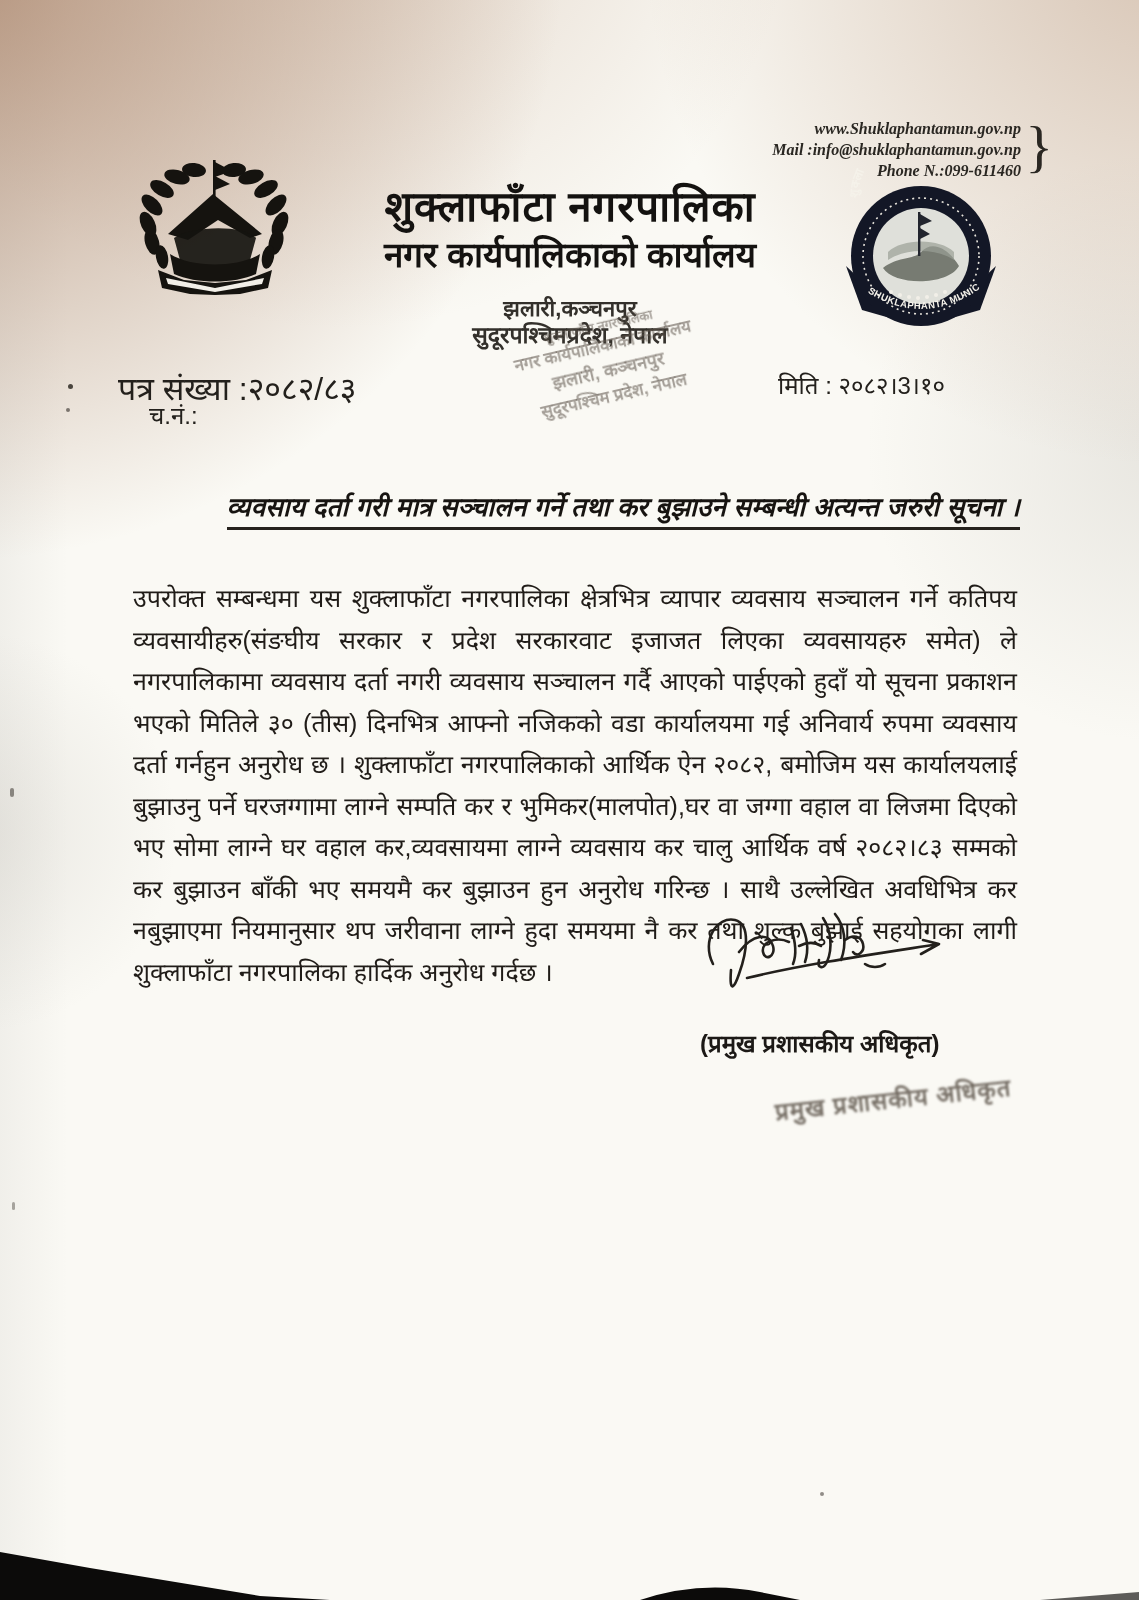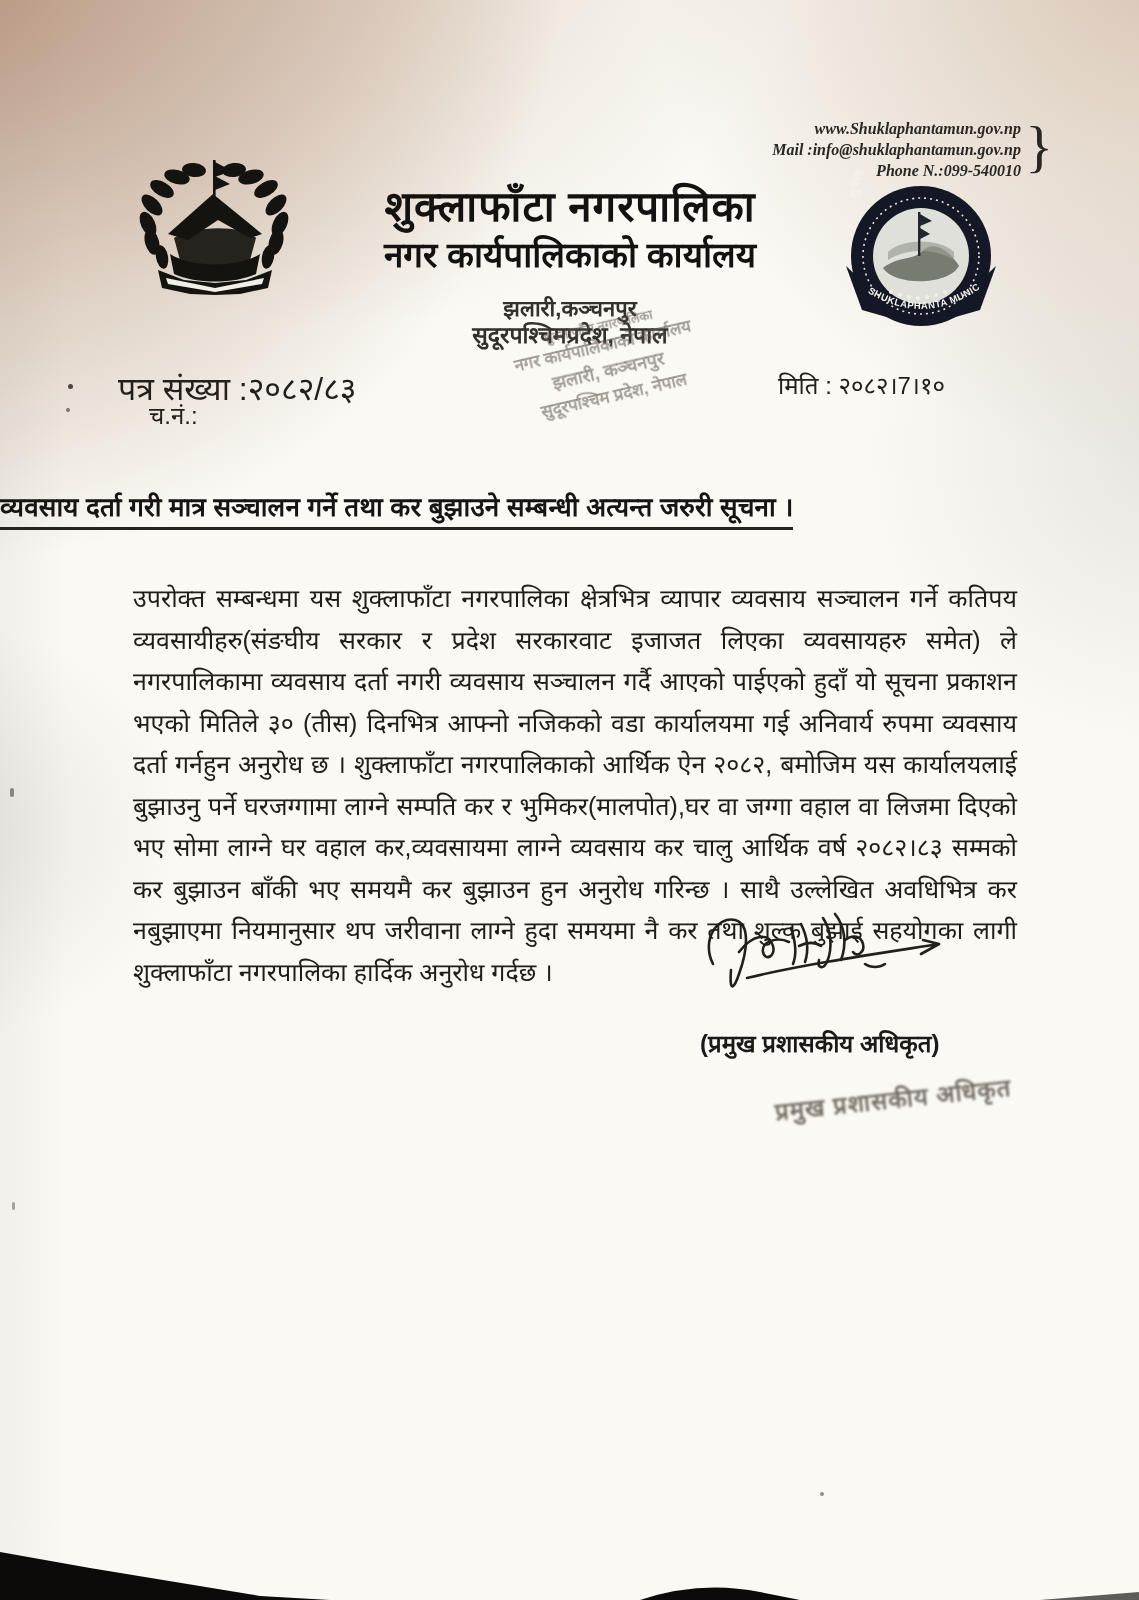--- a/index.html
+++ b/index.html
@@ -45,21 +45,21 @@
   }
   .hdr-stamp .s1{font-size:13px;line-height:17px;}
   .hdr-stamp .s2{font-size:17px;line-height:24px;}
   .hdr-stamp .s3{font-size:18px;line-height:26px;}
   .hdr-stamp .s4{font-size:17px;line-height:25px;}
   
   .letter-no{top:366px;left:118px;font-size:32px;color:#23201c;}
   .ref-no{top:398px;left:133px;font-size:24px;color:#23201c;margin-left:16px;}
   .date{top:368px;left:778px;font-size:24px;color:#23201c;}
   
-  .subject-wrap{top:488px;left:0;width:1020px;text-align:left;}
+  .subject-wrap{top:488px;left:0;width:1020px;text-align:right;font-style:italic;}
   .subject{
     display:inline-block;font-size:26px;font-weight:bold;color:#171411;
     border-bottom:3px solid #26221d;padding-bottom:3px;letter-spacing:0.2px;
   }
   
   .body-text{
     top:578px;left:133px;width:884px;
     font-size:25px;line-height:41.5px;text-align:justify;color:#201c18;
   }
   
@@ -83,21 +83,21 @@
   .bottom-art{bottom:0;left:0;}
 </style>
 </head>
 <body>
 
 <div class="page">
 
   <div class="abs contact">
     <div>www.Shuklaphantamun.gov.np</div>
     <div>Mail :info@shuklaphantamun.gov.np</div>
-    <div>Phone N.:099-540010</div>
+    <div>Phone N.:099-611460</div>
   </div>
   <div class="abs brace">}</div>
 
   <svg class="abs" style="top:142px;left:122px" width="186" height="158" viewBox="0 0 186 158">
     <g fill="#15130f">
 
       <g>
         <ellipse cx="30" cy="100" rx="13" ry="7" transform="rotate(75 30 100)"></ellipse>
         <ellipse cx="26" cy="82" rx="13" ry="7" transform="rotate(65 26 82)"></ellipse>
         <ellipse cx="30" cy="63" rx="13" ry="7" transform="rotate(45 30 63)"></ellipse>
@@ -173,21 +173,21 @@
 
   <div class="abs hdr-stamp">
     <div class="s1">शुक्लाफाँटा नगरपालिका</div>
     <div class="s2">नगर कार्यपालिकाको कार्यालय</div>
     <div class="s3">झलारी, कञ्चनपुर</div>
     <div class="s4">सुदूरपश्चिम प्रदेश, नेपाल</div>
   </div>
 
   <div class="abs letter-no">पत्र संख्या :२०८२/८३</div>
   <div class="abs ref-no">च.नं.:</div>
-  <div class="abs date">मिति : २०८२।7।१०</div>
+  <div class="abs date">मिति : २०८२।3।१०</div>
 
   <div class="abs subject-wrap">
     <span class="subject">व्यवसाय दर्ता गरी मात्र सञ्चालन गर्ने तथा कर बुझाउने सम्बन्धी अत्यन्त जरुरी सूचना ।</span>
   </div>
 
   <div class="abs body-text">उपरोक्त सम्बन्धमा यस शुक्लाफाँटा नगरपालिका क्षेत्रभित्र व्यापार व्यवसाय सञ्चालन गर्ने कतिपय व्यवसायीहरु(संङघीय सरकार र प्रदेश सरकारवाट इजाजत लिएका व्यवसायहरु समेत) ले नगरपालिकामा व्यवसाय दर्ता नगरी व्यवसाय सञ्चालन गर्दै आएको पाईएको हुदाँ यो सूचना प्रकाशन भएको मितिले ३० (तीस) दिनभित्र आफ्नो नजिकको वडा कार्यालयमा गई अनिवार्य रुपमा व्यवसाय दर्ता गर्नहुन अनुरोध छ । शुक्लाफाँटा नगरपालिकाको आर्थिक ऐन २०८२, बमोजिम यस कार्यालयलाई बुझाउनु पर्ने घरजग्गामा लाग्ने सम्पति कर र भुमिकर(मालपोत),घर वा जग्गा वहाल वा लिजमा दिएको भए सोमा लाग्ने घर वहाल कर,व्यवसायमा लाग्ने व्यवसाय कर चालु आर्थिक वर्ष २०८२।८३ सम्मको कर बुझाउन बाँकी  भए समयमै कर बुझाउन हुन अनुरोध गरिन्छ । साथै उल्लेखित अवधिभित्र कर नबुझाएमा नियमानुसार थप जरीवाना लाग्ने हुदा समयमा नै कर तथा शुल्क बुझाई सहयोगका लागी शुक्लाफाँटा नगरपालिका हार्दिक अनुरोध गर्दछ ।</div>
 
   <svg class="sig-svg abs" width="280" height="100" viewBox="0 0 280 100">
     <g fill="none" stroke="#23201c" stroke-width="2.6" stroke-linecap="round">
       <path d="M18 64 C6 40 22 16 40 20 C56 24 52 52 44 74 C40 86 34 96 36 70"></path>

